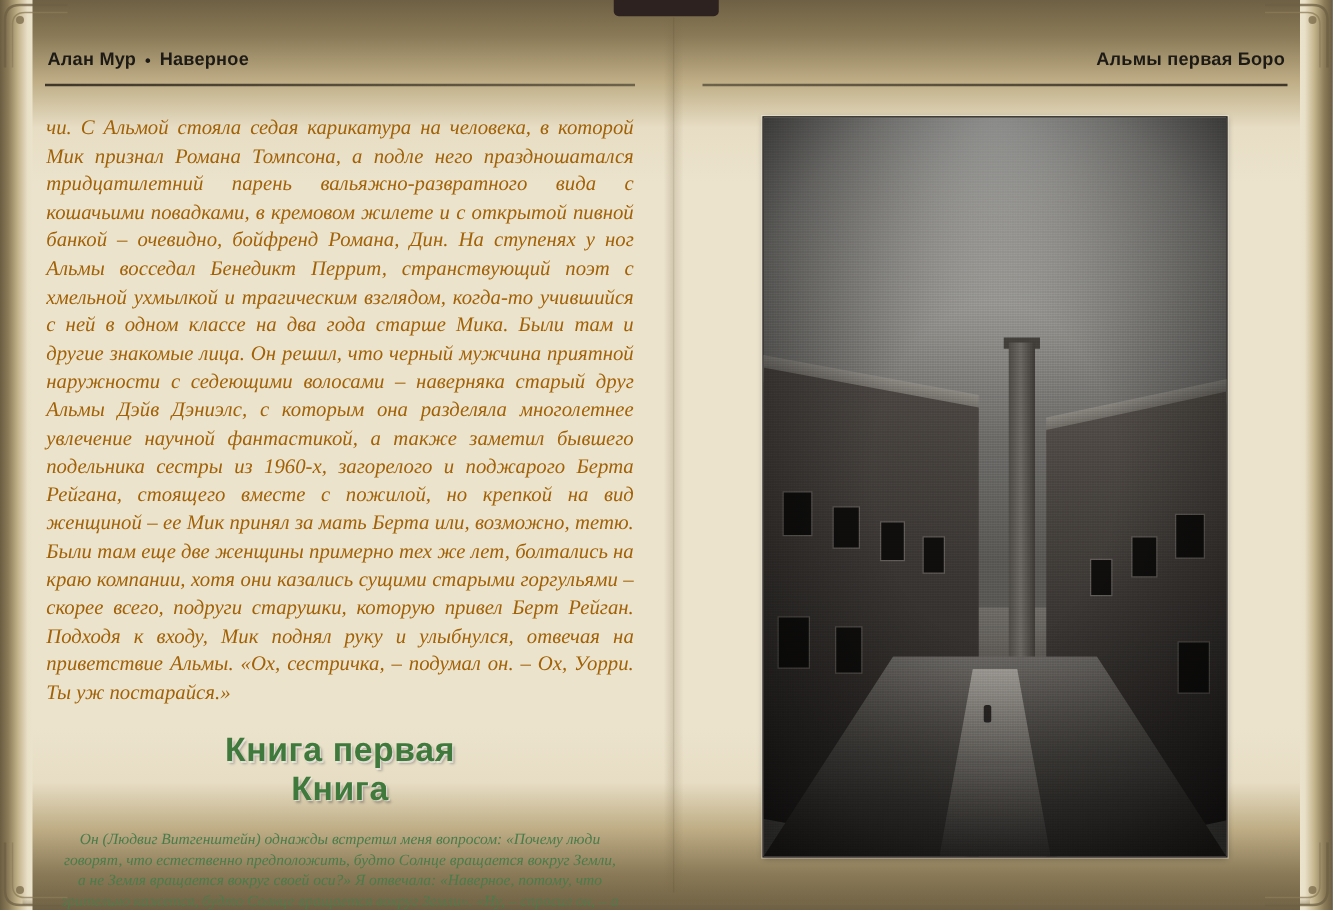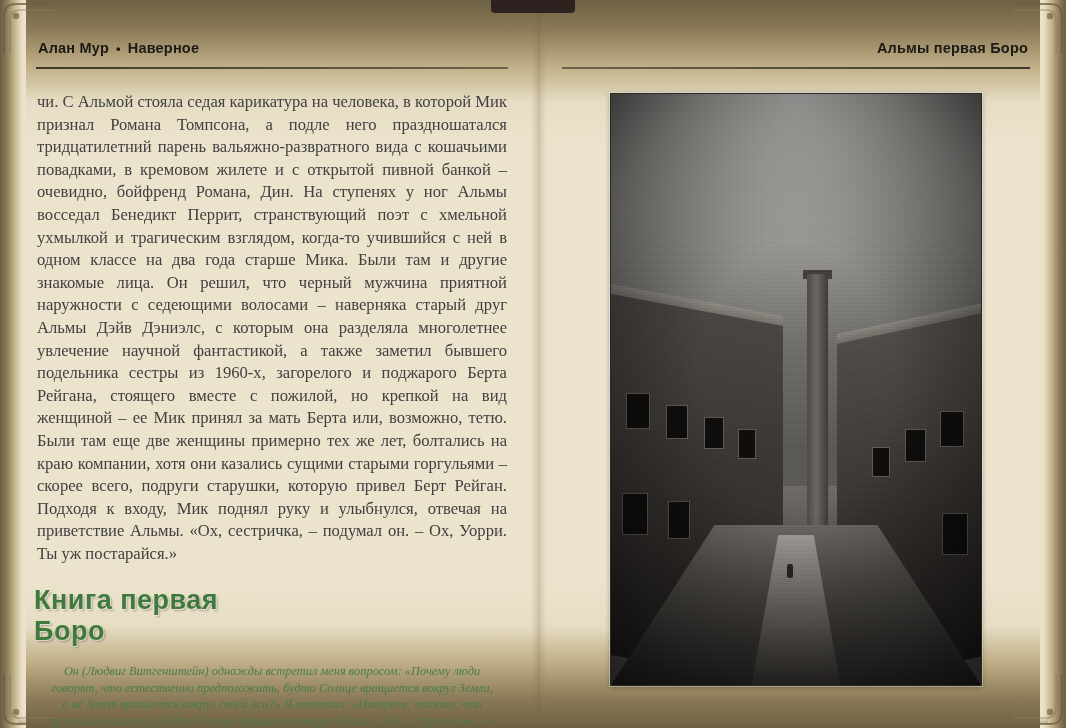--- a/index.html
+++ b/index.html
@@ -108,31 +108,32 @@
   .rule-r {
     background: linear-gradient(270deg, rgba(40,34,24,.85), rgba(40,34,24,.55));
   }
 
   
   .body-text {
     margin-top: 22px;
     font-family: "Liberation Serif", serif;
     font-size: 16.6px;
     line-height: 22.6px;
-    color: #404040;
+    color: #a16207;
     text-align: justify;
     text-justify: inter-word;
     padding: 0 3px;
     hyphens: manual;
+    font-style: italic;
   }
 
   
   .chapter {
     margin-top: 20px;
-    text-align: left;
+    text-align: center;
     font-family: "Liberation Sans", sans-serif;
     font-weight: 700;
     font-size: 27px;
     line-height: 31px;
     color: #3f7a3c;
     text-shadow: 1px 1px 0 rgba(255,255,255,.55), 2px 2px 2px rgba(0,0,0,.25);
     letter-spacing: .5px;
   }
   .chapter .line2 { display: block; }
 
@@ -297,21 +298,21 @@
         <span>Алан Мур</span>
         <span class="dot">•</span>
         <span>Наверное</span>
       </div>
       <div class="rule"></div>
 
       <div class="body-text">чи. С Альмой стояла седая карикатура на человека, в которой Мик признал Романа Томпсона, а подле него праздношатался тридцатилетний парень вальяжно-развратного вида с кошачьими повадками, в кремовом жилете и с открытой пивной банкой – очевидно, бойфренд Романа, Дин. На ступенях у ног Альмы восседал Бенедикт Перрит, странствующий поэт с хмельной ухмылкой и трагическим взглядом, когда-то учившийся с ней в одном классе на два года старше Мика. Были там и другие знакомые лица. Он решил, что черный мужчина приятной наружности с седеющими волосами – наверняка старый друг Альмы Дэйв Дэниэлс, с которым она разделяла многолетнее увлечение научной фантастикой, а также заметил бывшего подельника сестры из 1960-х, загорелого и поджарого Берта Рейгана, стоящего вместе с пожилой, но крепкой на вид женщиной – ее Мик принял за мать Берта или, возможно, тетю. Были там еще две женщины примерно тех же лет, болтались на краю компании, хотя они казались сущими старыми горгульями – скорее всего, подруги старушки, которую привел Берт Рейган. Подходя к входу, Мик поднял руку и улыбнулся, отвечая на приветствие Альмы. «Ох, сестричка, – подумал он. – Ох, Уорри. Ты уж постарайся.»</div>
 
       <div class="chapter">
         <span>Книга  первая</span>
-        <span class="line2">Боро</span>
+        <span class="line2">Книга</span>
       </div>
 
       <div class="epigraph">Он (Людвиг Витгенштейн) однажды встретил меня вопросом: «Почему люди говорят, что естественно предположить, будто Солнце вращается вокруг Земли, а не Земля вращается вокруг своей оси?» Я отвечала: «Наверное, потому, что зрительно кажется, будто Солнце вращается вокруг Земли». «Ну, – спросил он, – а как должно зрительно казаться, что Земля вращается вокруг своей оси?»</div>
 
     </div>
 
     <div class="page page-right">
       <div class="runhead runhead-right">
         <span>Альмы первая Боро</span>
       </div>

